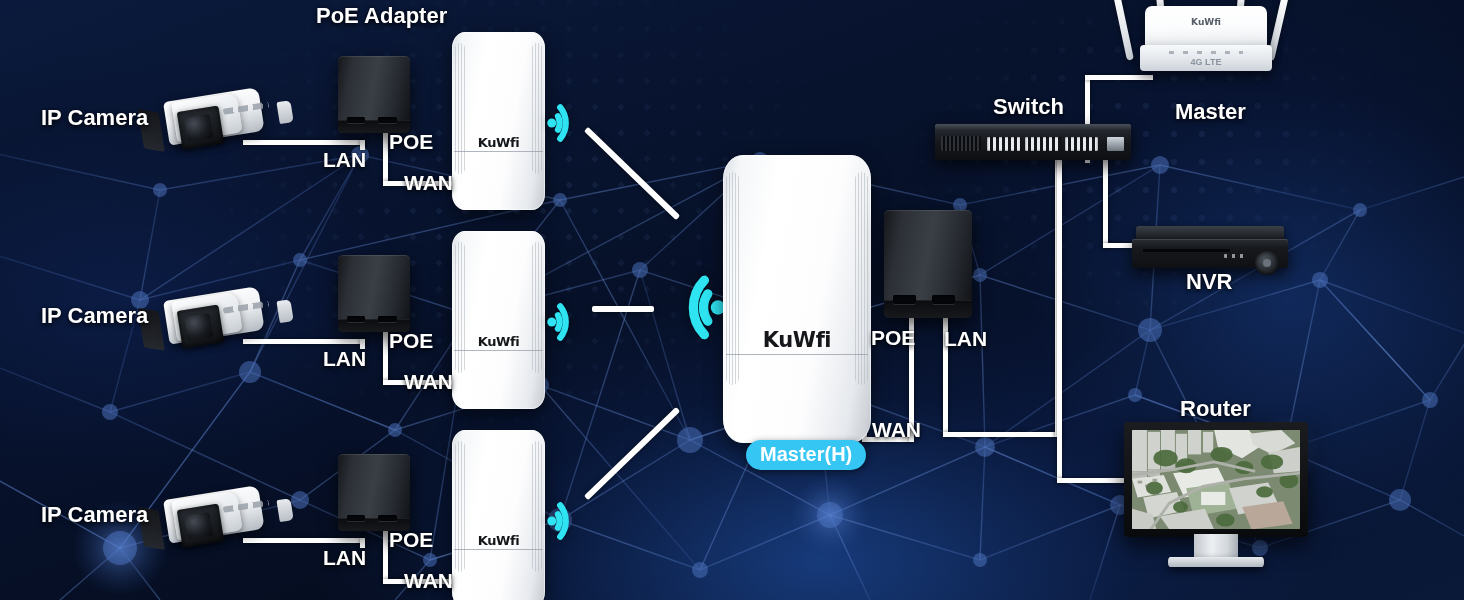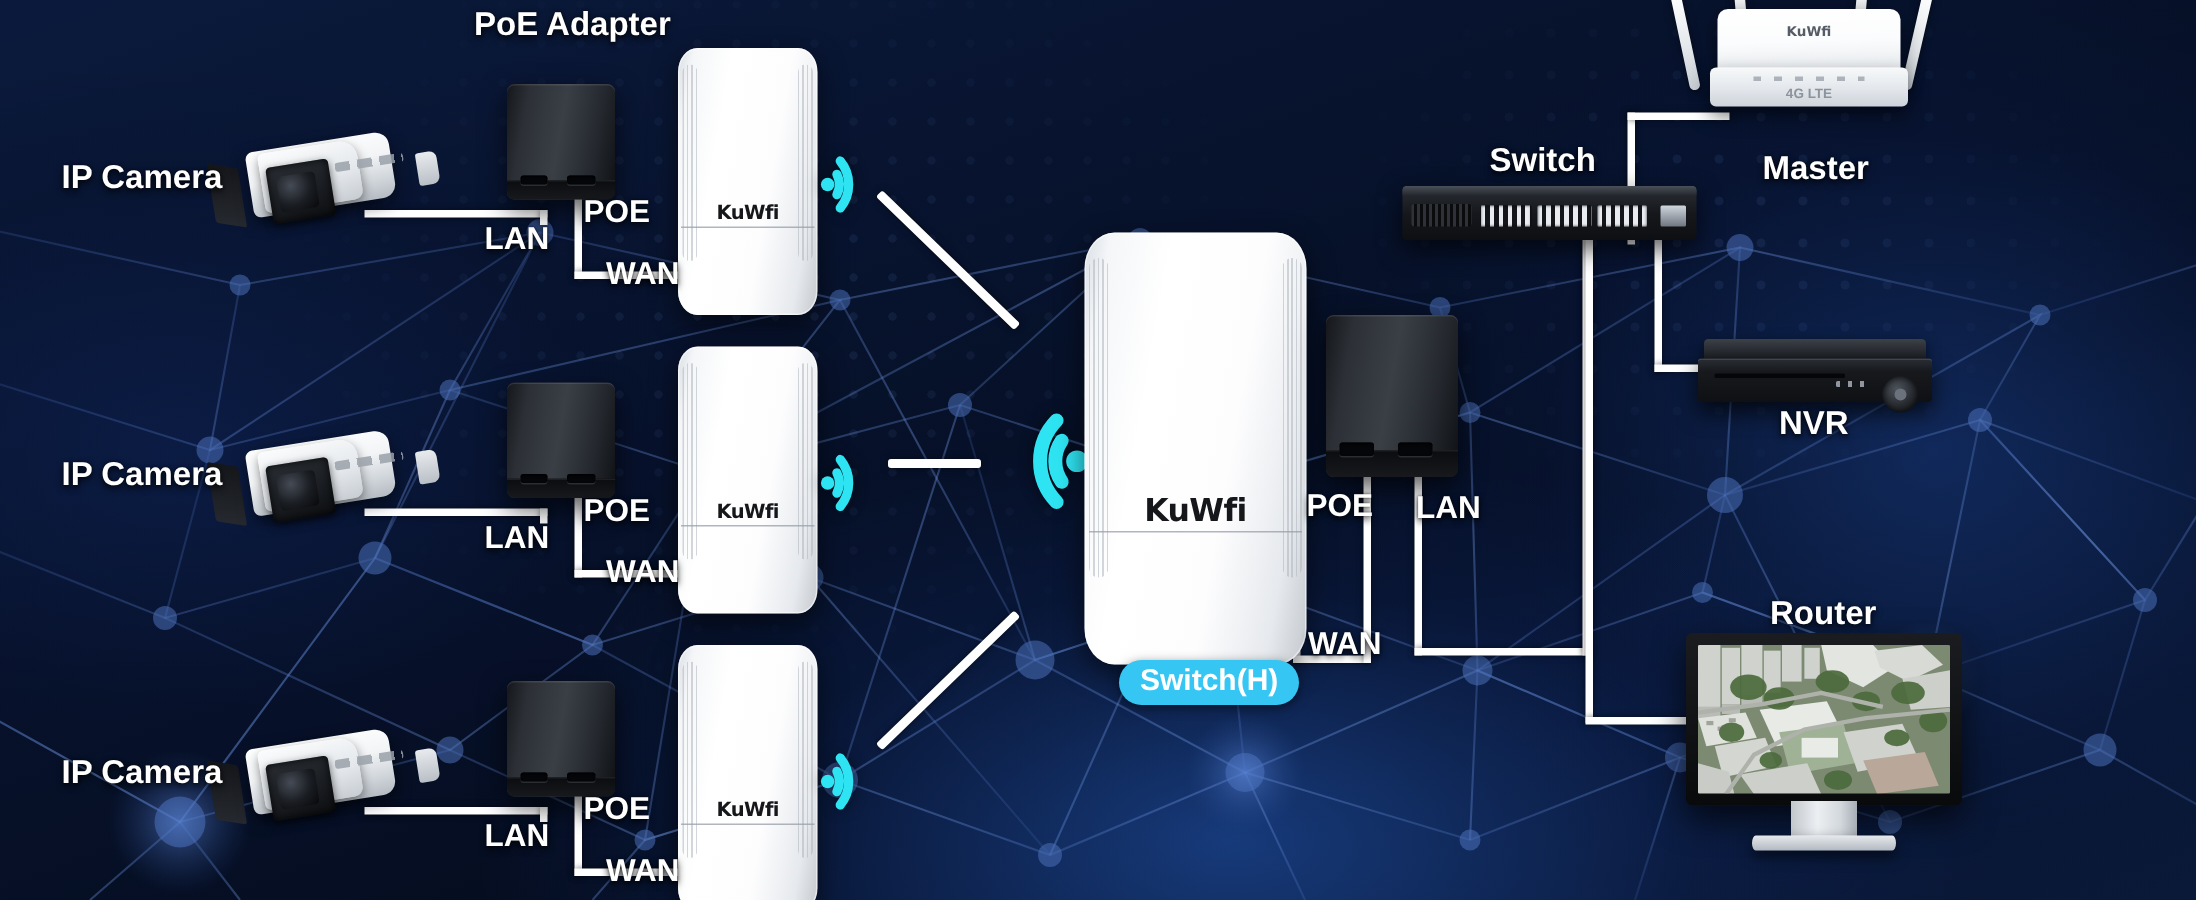--- a/index.html
+++ b/index.html
@@ -374,21 +374,21 @@
       <circle cx="80" cy="50" r="8.5" fill="#2fe4f2"></circle>
     </svg>
   </div>
 
   <div class="cpe" style="left:723px;top:155px;width:148px;height:288px;border-radius:20px/24px;">
     <div class="ribs" style="width:13px;"></div>
     <div class="ribs r" style="width:13px;"></div>
     <div class="seam" style="top:69%;"></div>
     <div class="logo" style="top:60%;font-size:21px;">KuWfi</div>
   </div>
-  <div class="badge" style="left:746px;top:440px;">Switch(H)</div>
+  <div class="badge" style="left:746px;top:440px;">Master(H)</div>
 
   <div class="poe" style="left:884px;top:210px;width:88px;height:108px;">
     <div class="base"></div>
     <div class="port" style="left:10%;"></div>
     <div class="port" style="left:55%;"></div>
   </div>
 
   <div class="sw" style="left:935px;top:124px;width:196px;height:36px;">
     <div class="lip"></div>
     <div class="vent"></div>

